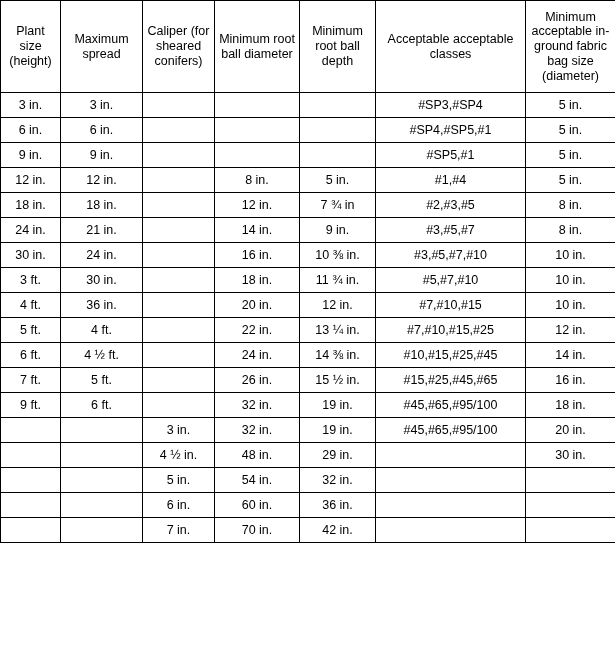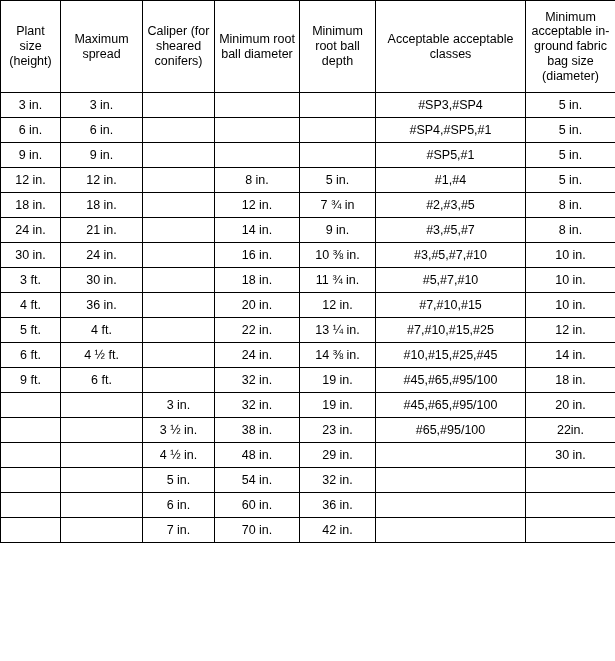--- a/index.html
+++ b/index.html
@@ -166,49 +166,49 @@
       <tr>
         <td>6 ft.</td>
         <td>4 ½ ft.</td>
         <td></td>
         <td>24 in.</td>
         <td>14 ⅜ in.</td>
         <td>#10,#15,#25,#45</td>
         <td>14 in.</td>
       </tr>
       <tr>
+        <td>7 ft.</td>
+        <td>5 ft.</td>
+        <td></td>
+        <td>26 in.</td>
+        <td>15 ½ in.</td>
+        <td>#15,#25,#45,#65</td>
+        <td>16 in.</td>
+      </tr>
+      <tr>
         <td>9 ft.</td>
         <td>6 ft.</td>
         <td></td>
         <td>32 in.</td>
         <td>19 in.</td>
         <td>#45,#65,#95/100</td>
         <td>18 in.</td>
       </tr>
       <tr>
         <td></td>
         <td></td>
         <td>3 in.</td>
         <td>32 in.</td>
         <td>19 in.</td>
         <td>#45,#65,#95/100</td>
         <td>20 in.</td>
       </tr>
       <tr>
         <td></td>
         <td></td>
-        <td>3 ½ in.</td>
-        <td>38 in.</td>
-        <td>23 in.</td>
-        <td>#65,#95/100</td>
-        <td>22in.</td>
-      </tr>
-      <tr>
-        <td></td>
-        <td></td>
         <td>4 ½ in.</td>
         <td>48 in.</td>
         <td>29 in.</td>
         <td></td>
         <td>30 in.</td>
       </tr>
       <tr>
         <td></td>
         <td></td>
         <td>5 in.</td>

